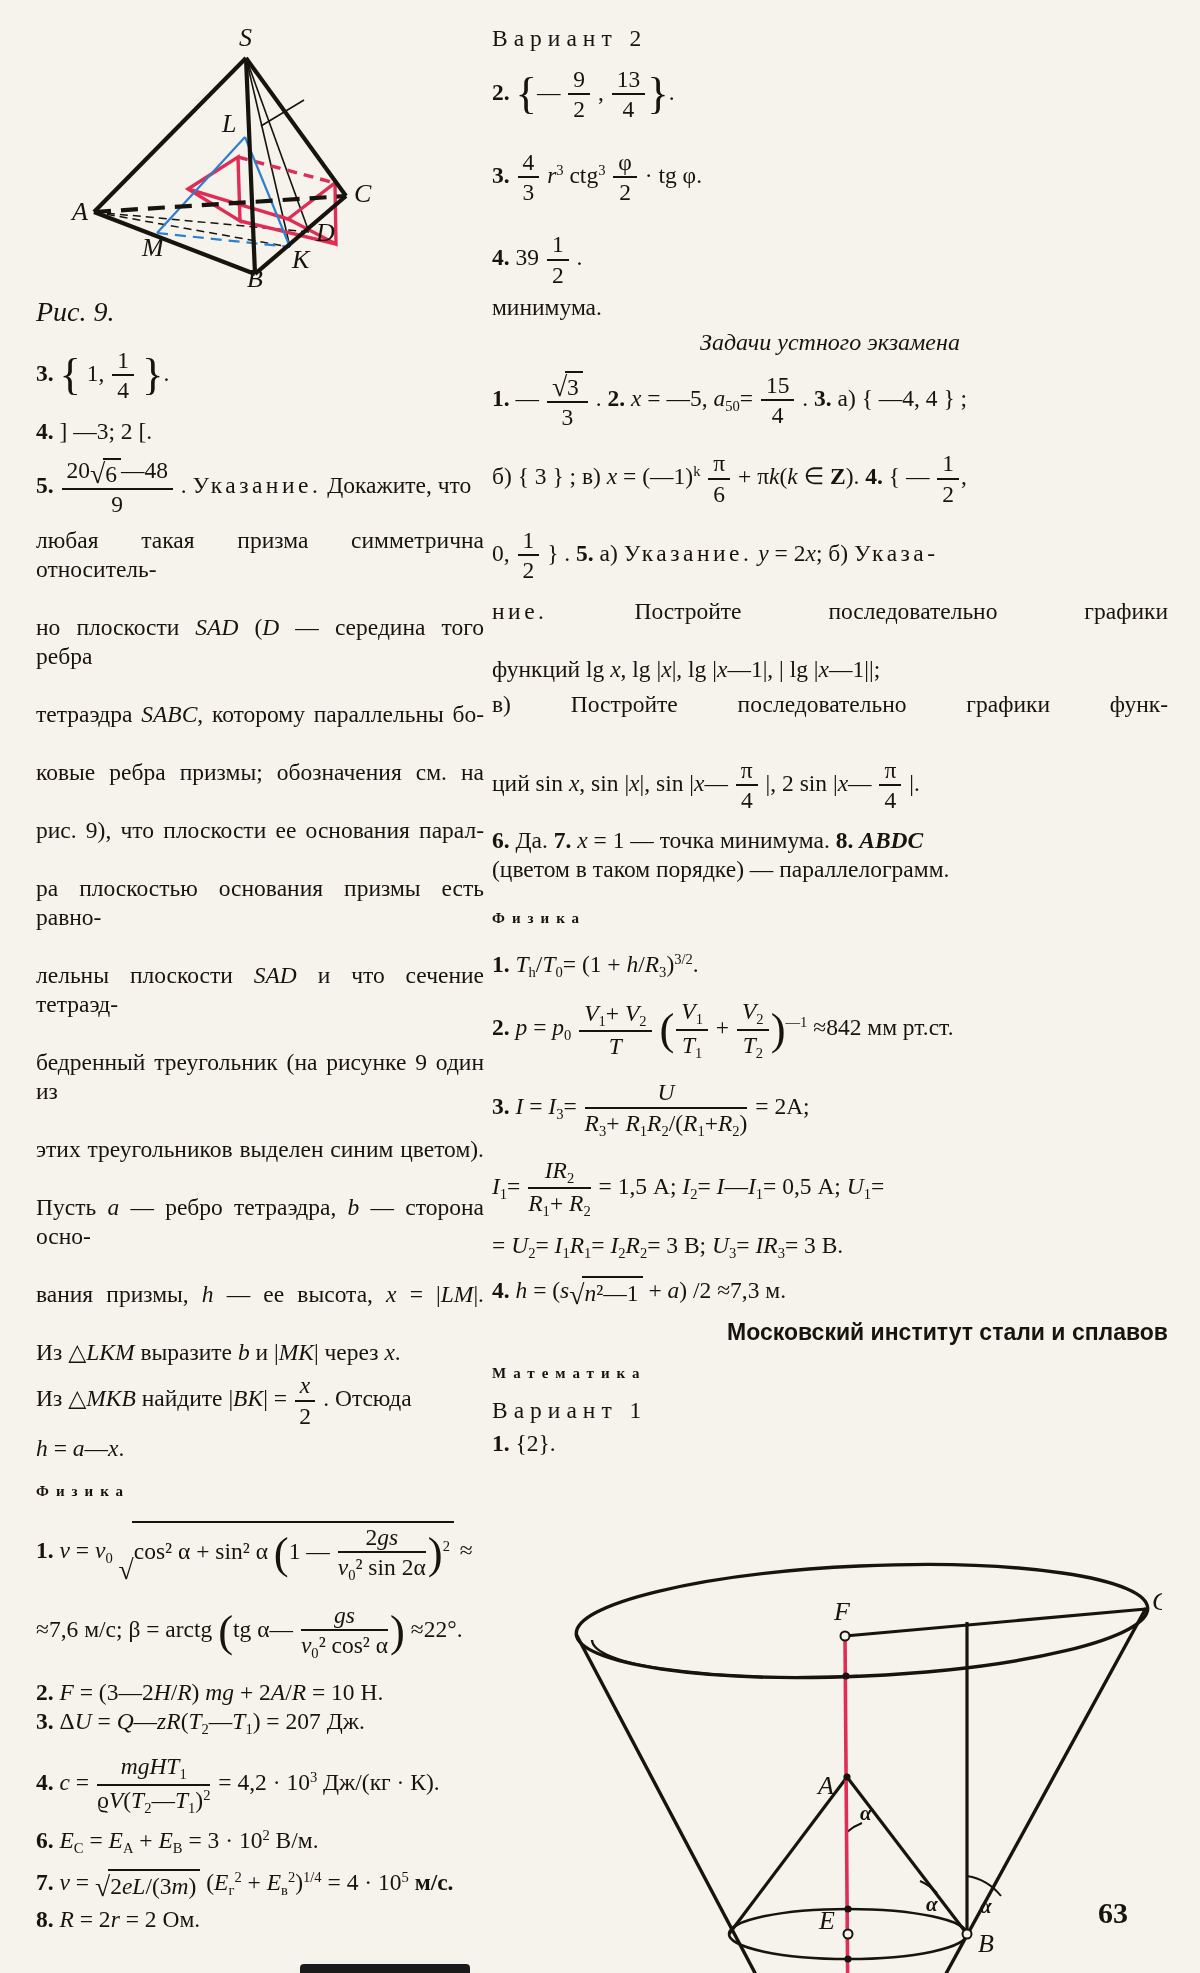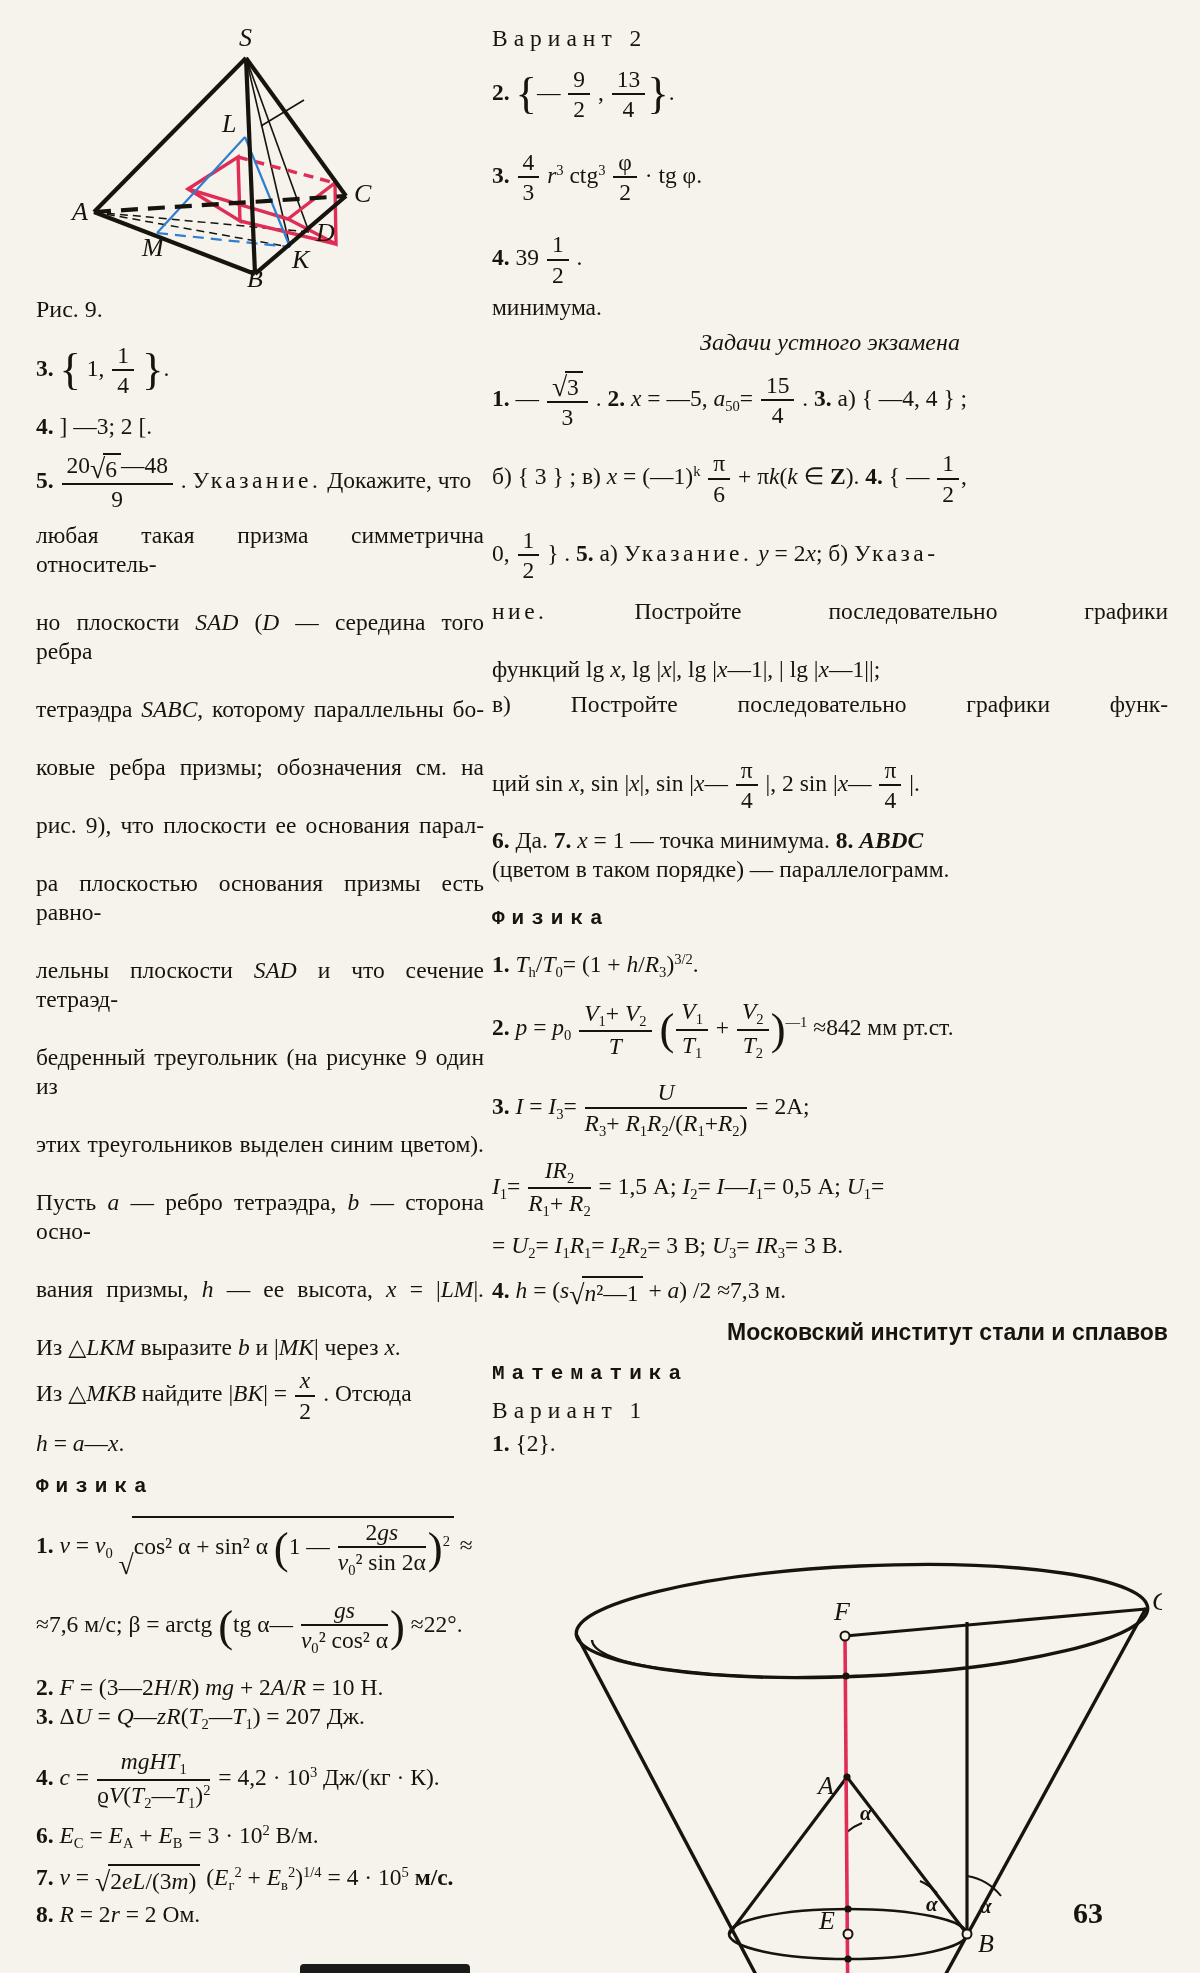--- a/index.html
+++ b/index.html
@@ -8,42 +8,42 @@
   .col{position:absolute;top:6px;}
   #col-left{left:36px;width:448px;}
   #col-right{left:492px;top:24px;width:676px;}
   .ln{font-size:23.5px;line-height:29px;}
   .j{text-align:justify;}
   .j::after{content:"";display:inline-block;width:100%;height:0;}
   .disp{line-height:normal;padding:5px 0;}
   .it{font-style:italic;}
   .bd{font-weight:bold;}
   .lsp{letter-spacing:3.5px;}
-  .head{font-family:Liberation Mono, monospace;font-weight:bold;letter-spacing:7px;font-size:21px;}
+  .head{font-family:Liberation Serif, serif;font-weight:bold;letter-spacing:7px;font-size:15px;}
   .inst{font-family:"Liberation Sans",sans-serif;font-weight:bold;font-size:23px;line-height:29px;text-align:right;}
   .ith{font-style:italic;font-size:24px;text-align:center;}
   .vh{letter-spacing:6px;}
-  .cap{font-size:24px;}
+  .cap{font-style:italic;font-size:28px;}
   .sbx{font-size:0.62em;vertical-align:-0.35em;}
   .spx{font-size:0.62em;vertical-align:0.55em;}
   .bigd{font-size:1.9em;font-weight:400;vertical-align:middle;line-height:0.8;}
   .frac{display:inline-block;vertical-align:middle;text-align:center;line-height:1.12;margin:0 2px;}
   .fn{display:block;padding:0 5px 1px;border-bottom:2px solid currentColor;}
   .fd{display:block;padding-top:1px;}
   .sqrt{display:inline-flex;align-items:flex-end;white-space:nowrap;vertical-align:middle;}
   .rsign{font-size:1.18em;line-height:0.95;}
   .rbar{border-top:2.2px solid currentColor;display:inline-block;padding:1px 4px 0 2px;margin-left:-2px;}
   .g4{margin-top:4px}.g6{margin-top:6px}.g8{margin-top:8px}.g10{margin-top:10px}
   .g12{margin-top:12px}.g14{margin-top:14px}.g16{margin-top:16px}
   .g20{margin-top:20px}
   svg .flabel2{font-family:"Liberation Serif",serif;font-style:italic;font-size:26px;fill:#17130d;}
   svg .alab{font-family:"Liberation Serif",serif;font-style:italic;font-weight:bold;font-size:21px;fill:#17130d;}
   #fig10wrap{position:relative;height:712px;margin-top:10px;}
   #fig10wrap svg{position:absolute;left:30px;top:0;}
-  #pagenum{position:absolute;left:1073px;top:1896px;font-weight:bold;font-size:30px;}
+  #pagenum{position:absolute;left:1098px;top:1896px;font-weight:bold;font-size:30px;}
   #smudge{position:absolute;left:300px;top:1964px;width:170px;height:9px;background:#1a1a1a;border-radius:4px 4px 0 0;}
 </style>
 </head>
 <body>
 
 <div id="page">
 
   <div id="col-left" class="col">
 
     

